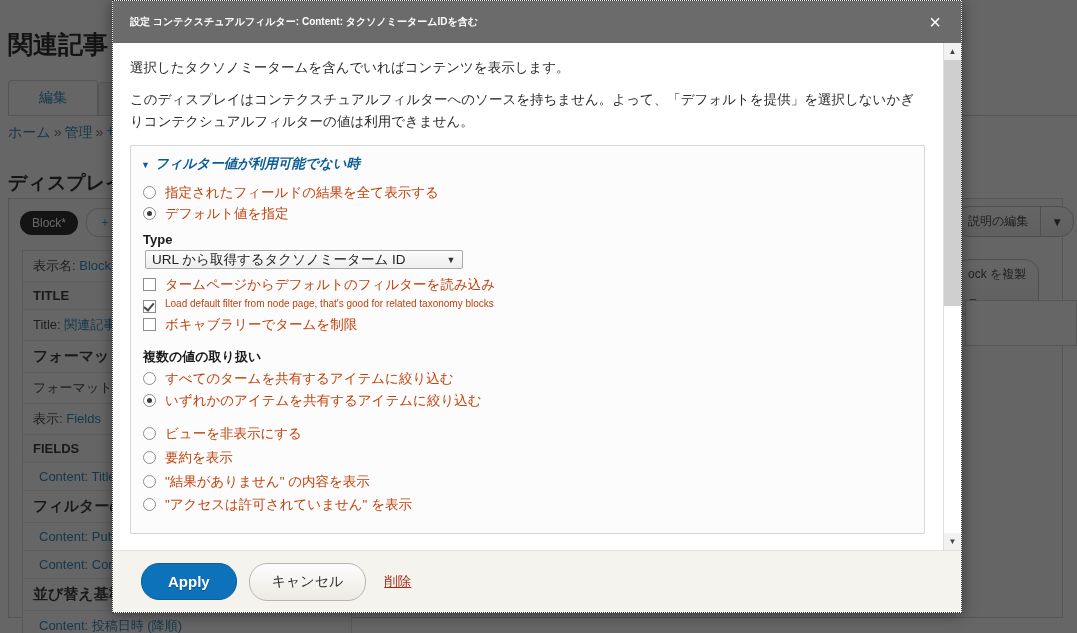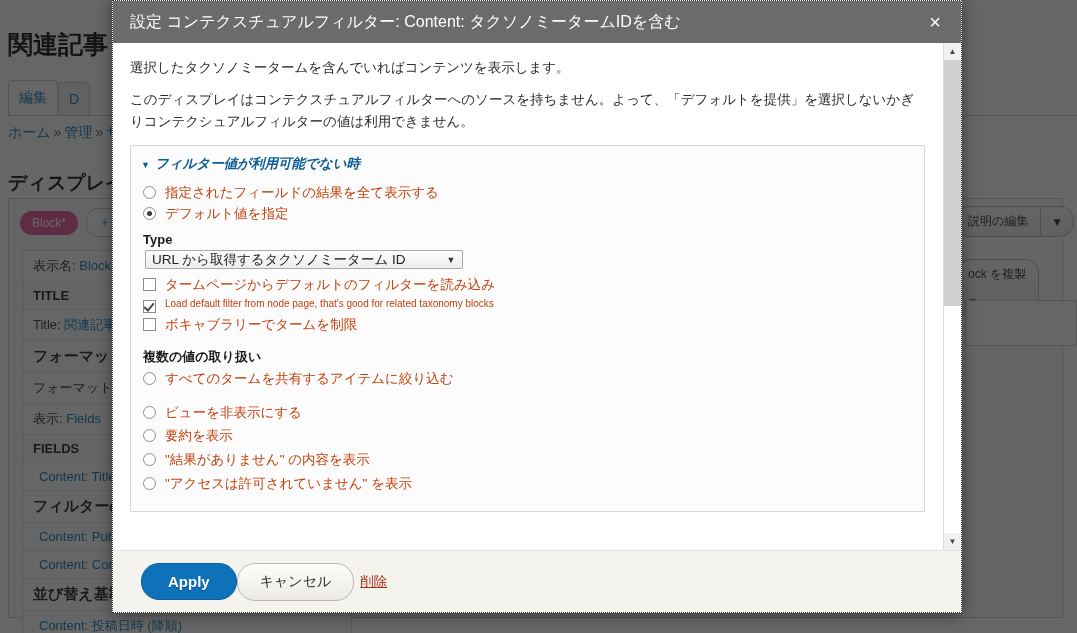--- a/index.html
+++ b/index.html
@@ -24,21 +24,21 @@
     font-size: 25px; font-weight: bold; color: #000;
     white-space: nowrap;
   }
   .bg-tabs {
     position: absolute; left: 8px; top: 80px;
     display: flex; align-items: flex-end; gap: 0;
     border-bottom: 1px solid #c9c9c9;
     width: 1100px;
   }
   .bg-tab {
-    padding: 8px 10px; font-size: 14px; color: #0071b3;
+    padding: 8px 30px; font-size: 14px; color: #0071b3;
     border: 1px solid #c9c9c9; border-bottom: none;
     background: #f0f0f0;
     border-radius: 4px 4px 0 0;
     white-space: nowrap;
   }
   .bg-tab.active { background: #ffffff; color: #0071b3; }
   .bg-breadcrumb {
     position: absolute; left: 8px; top: 124px;
     font-size: 14px; color: #0071b3; white-space: nowrap;
   }
@@ -50,21 +50,21 @@
   .bg-panel {
     position: absolute; left: 8px; top: 198px;
     width: 1055px; height: 420px;
     border: 1px solid #cdcdcd; background: #fbfbfb;
   }
   .bg-pill-row {
     position: absolute; left: 20px; top: 208px;
     display: flex; gap: 8px; align-items: center;
   }
   .bg-pill {
-    background: #ec4899; color: #fff; font-size: 12px;
+    background: #000000; color: #fff; font-size: 12px;
     padding: 5px 12px; border-radius: 12px; white-space: nowrap;
   }
   .bg-pill-add {
     background: #fff; color: #0071b3; font-size: 12px;
     padding: 5px 12px; border: 1px solid #c4c4c4; border-radius: 12px;
     white-space: nowrap;
   }
   .bg-btn-right {
     position: absolute; display: flex; align-items: stretch;
     border: 1px solid #b8b8b8; border-radius: 14px; overflow: hidden;
@@ -115,21 +115,21 @@
     overflow: hidden;
   }
   #titlebar {
     height: 42px; flex: 0 0 42px;
     background: #6b6b6b;
     color: #ffffff;
     display: flex; align-items: center;
     padding: 0 14px 0 17px;
   }
   #dialog-title {
-    font-size: 16px; font-weight: normal;
+    font-size: 10px; font-weight: bold;
     flex: 1 1 auto; white-space: nowrap; overflow: hidden;
     letter-spacing: 0px;
   }
   #close-btn {
     width: 24px; height: 24px; flex: 0 0 24px;
     display: flex; align-items: center; justify-content: center;
     font-size: 20px; line-height: 1; color: #fff; cursor: pointer;
     font-family: "Liberation Sans", sans-serif;
   }
 
@@ -240,21 +240,21 @@
     height: 52%;
     background: #cfcfcf; cursor: pointer;
   }
 
   #footer {
     flex: 0 0 62px; height: 62px;
     background: #f4f3ee;
     border-top: 1px solid #e2e1da;
     display: flex; align-items: center;
     padding: 0 0 0 28px;
-    gap: 0;
+    gap: 12px;
   }
   .btn-primary {
     background: #0e72ba;
     border: 1px solid #0a5e9b;
     color: #fff; font-size: 15px; font-weight: bold;
     padding: 9px 26px; border-radius: 18px; cursor: pointer;
     text-shadow: 0 1px 1px rgba(0,0,0,0.35);
     font-family: "Liberation Sans", sans-serif;
   }
   .btn-secondary {
@@ -391,20 +391,26 @@
 
           <div class="sublabel multi">複数の値の取り扱い</div>
 
           <div class="opt">
             <span class="ctl">
                 <span class="radio"></span>
               </span>
             <span class="txt">すべてのタームを共有するアイテムに絞り込む</span>
           </div>
 
+          <div class="opt">
+            <span class="ctl">
+                <span class="radio on"></span>
+              </span>
+            <span class="txt">いずれかのアイテムを共有するアイテムに絞り込む</span>
+          </div>
 
           <div class="gap-group">
             <div class="opt">
               <span class="ctl">
                   <span class="radio"></span>
                 </span>
               <span class="txt">ビューを非表示にする</span>
             </div>
             <div class="opt">
               <span class="ctl">

